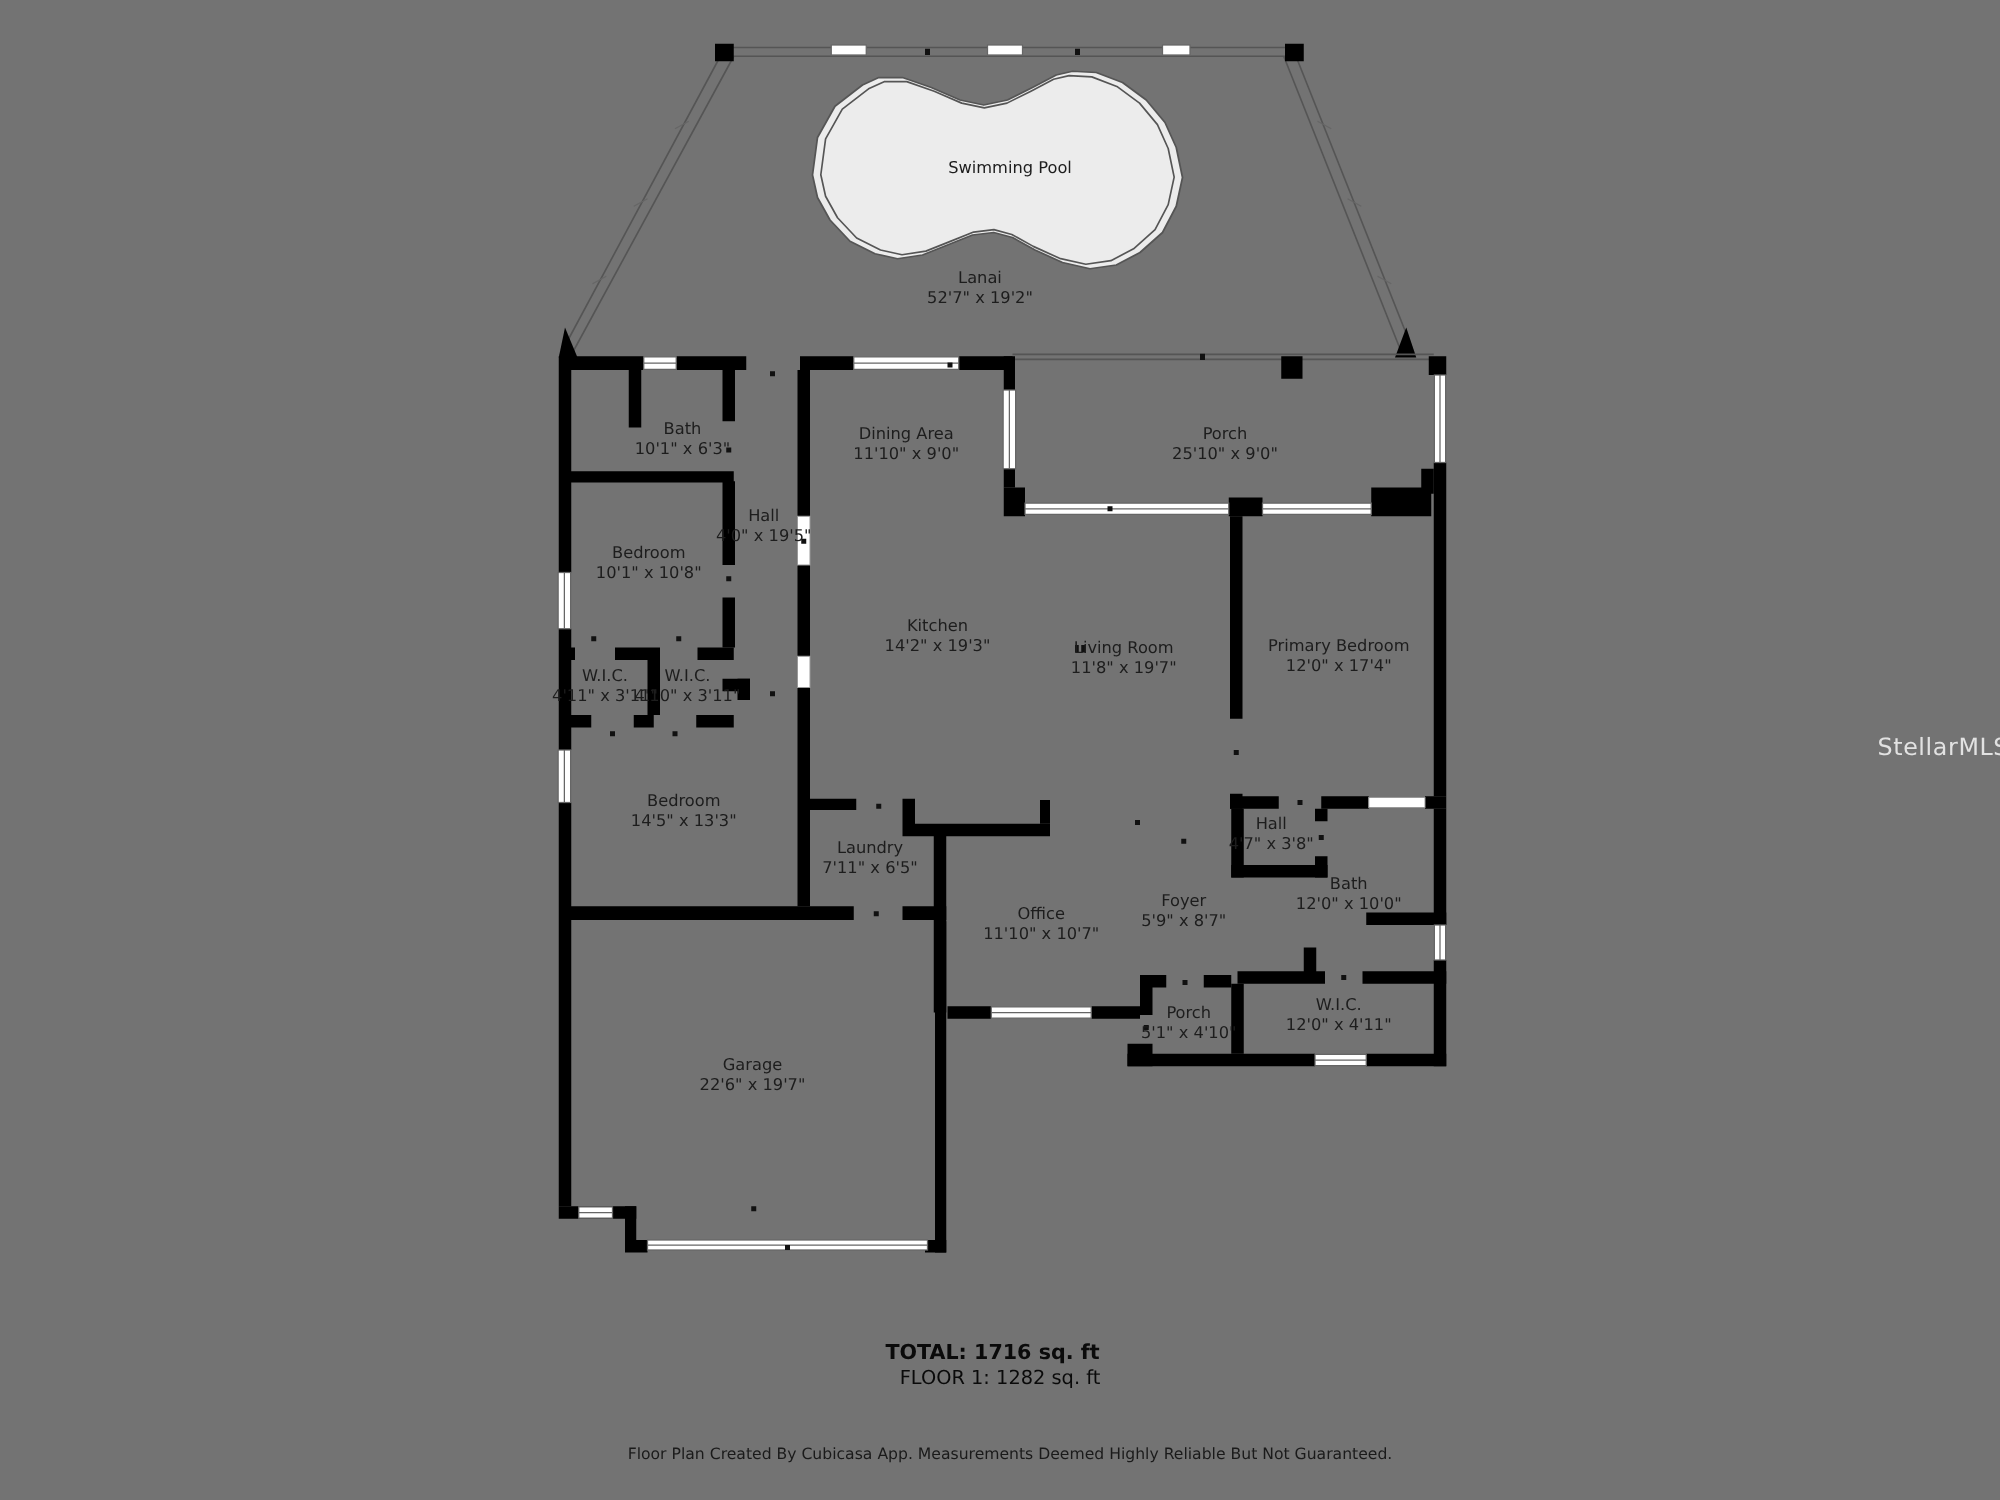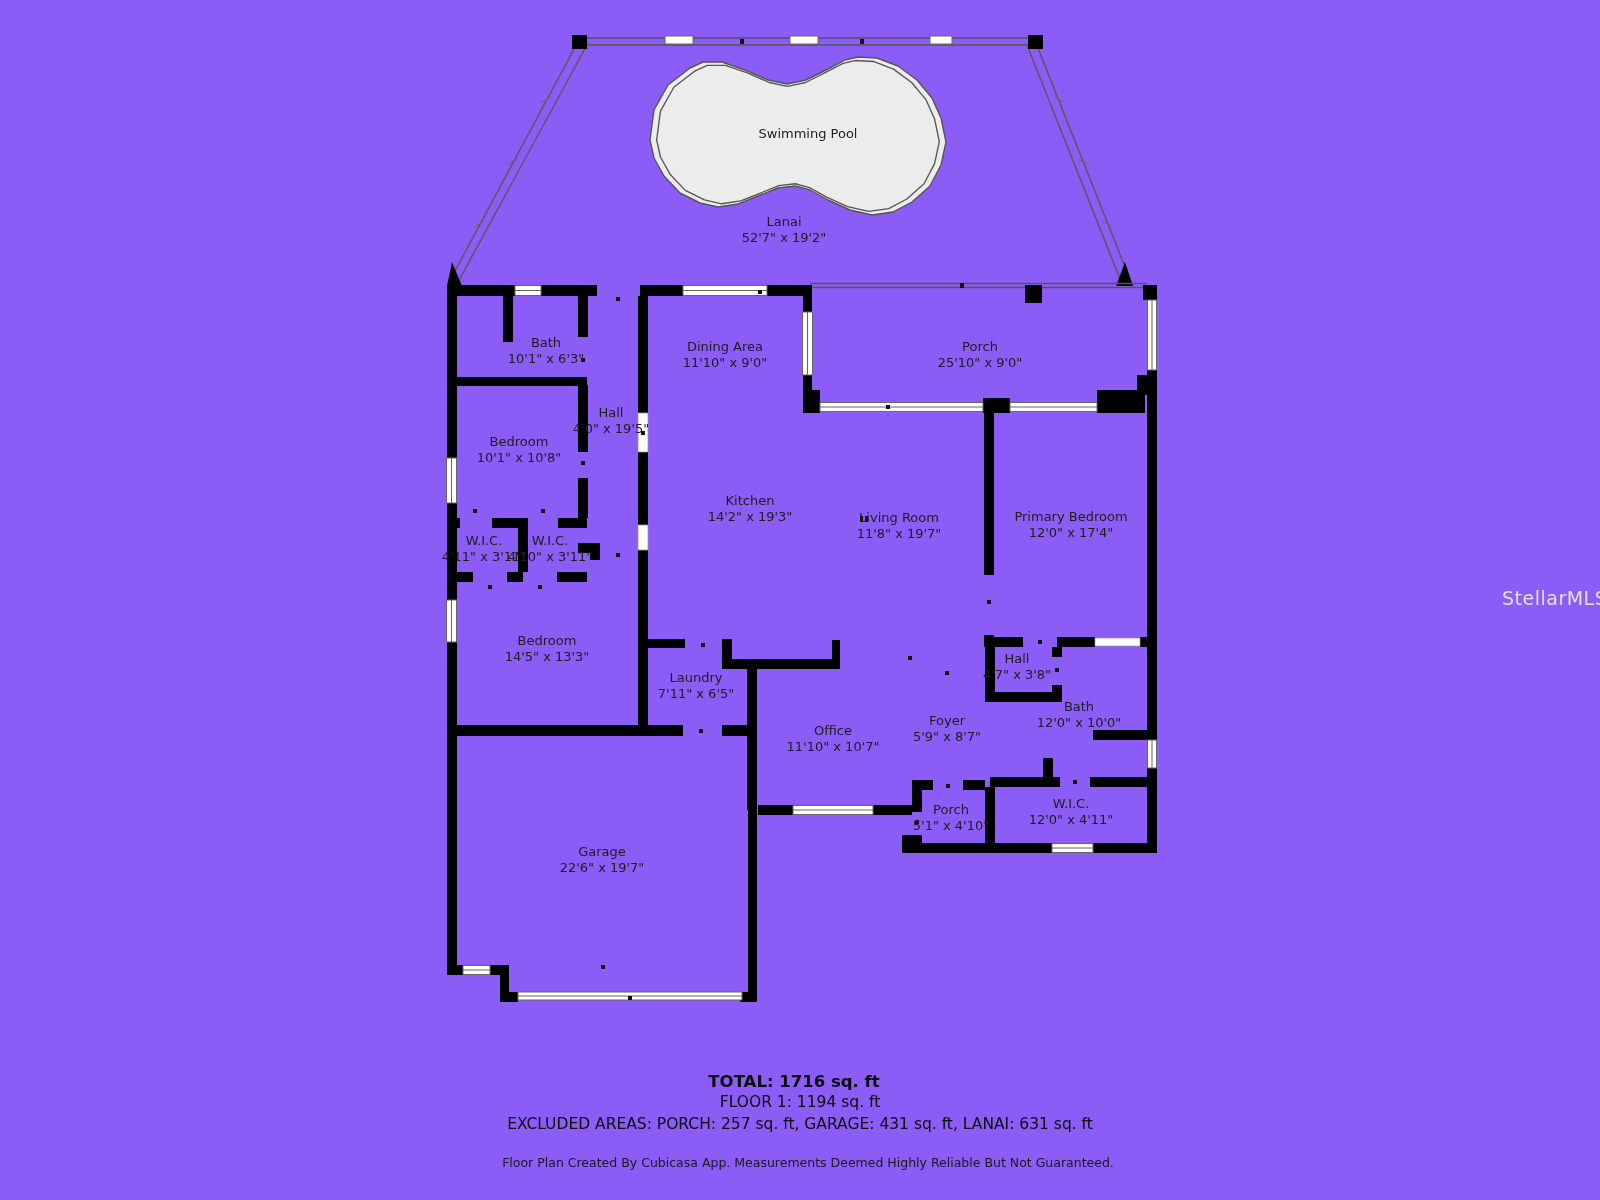--- a/index.html
+++ b/index.html
@@ -1,16 +1,16 @@
 <!DOCTYPE html>
 <html><head>
 <meta charset="utf-8">
 <style>
   html,body{margin:0;padding:0;background:#fff;}
-  .canvas{position:relative;width:1600px;height:1200px;background:#8b5cf6;overflow:hidden;
+  .canvas{position:relative;width:1600px;height:1200px;background:#737373;overflow:hidden;
           font-family:"DejaVu Sans",sans-serif;}
   svg{position:absolute;left:0;top:0;}
   .wall{fill:#000;}
   .thin{stroke:#555;stroke-width:1.3;fill:none;}
   .win{fill:#fff;stroke:#666;stroke-width:1;}
   .winline{stroke:#666;stroke-width:1;}
   .opening{fill:#fff;stroke:#999;stroke-width:0.8;}
   .dot{fill:#111;}
   .pool{fill:#ececec;stroke:#555;stroke-width:1.4;stroke-linejoin:round;}
   .poolinner{fill:none;stroke:#555;stroke-width:1;stroke-linejoin:round;}
@@ -279,21 +279,20 @@
         <text class="room-label" x="833" y="735"><tspan x="833">Office</tspan><tspan x="833" y="751">11'10" x 10'7"</tspan></text>
         <text class="room-label" x="947" y="725"><tspan x="947">Foyer</tspan><tspan x="947" y="741">5'9" x 8'7"</tspan></text>
         <text class="room-label" x="951" y="814"><tspan x="951">Porch</tspan><tspan x="951" y="830">5'1" x 4'10"</tspan></text>
         <text class="room-label" x="1071" y="808"><tspan x="1071">W.I.C.</tspan><tspan x="1071" y="824">12'0" x 4'11"</tspan></text>
         <text class="room-label" x="602" y="856"><tspan x="602">Garage</tspan><tspan x="602" y="872">22'6" x 19'7"</tspan></text>
       </g>
 </svg>
 
 <div class="summary">
   <div class="total">TOTAL: 1716 sq. ft</div>
-  <div class="line">FLOOR 1: 1194 sq. ft</div>
-  <div class="line">EXCLUDED AREAS: PORCH: 257 sq. ft, GARAGE: 431 sq. ft, LANAI: 631 sq. ft</div>
+  <div class="line">FLOOR 1: 1282 sq. ft</div>
 </div>
 
 <div class="disclaimer">Floor Plan Created By Cubicasa App. Measurements Deemed Highly Reliable But Not Guaranteed.</div>
 
 <div class="watermark">StellarMLS</div>
 
 </div>
 
 </body></html>

